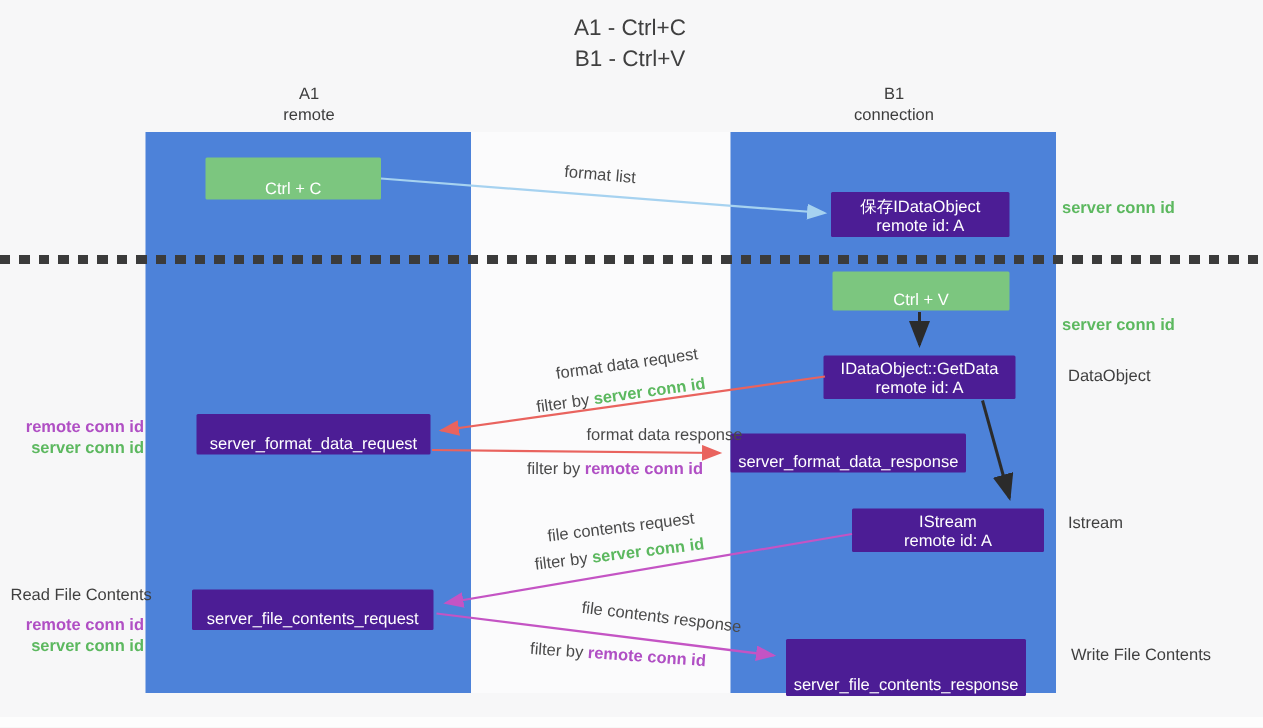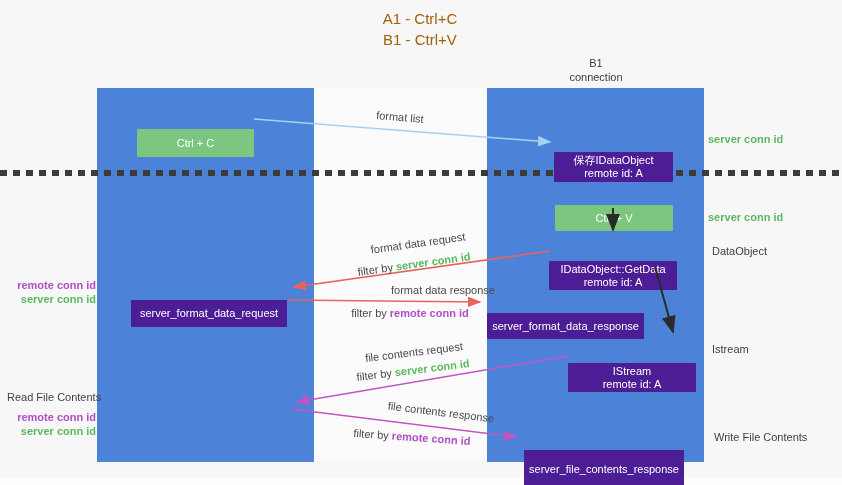--- a/index.html
+++ b/index.html
@@ -6,21 +6,21 @@
   body { background: #e9e9e9; font-family: "Liberation Sans", sans-serif; }
   #canvas {
     position: relative; width: 842px; height: 485px;
     background: #f7f7f8; overflow: hidden;
   }
   .mid-strip { position: absolute; left: 314px; top: 88px; width: 173px; height: 374px; background: #fbfbfc; }
   .bottom-strip { position: absolute; left: 0; top: 478px; width: 842px; height: 7px; background: #fdfdfd; }
 
   .title-block {
     position: absolute; left: 320px; top: 8px; width: 200px;
-    text-align: center; font-size: 15px; line-height: 21px; color: #a16207;
+    text-align: center; font-size: 15px; line-height: 21px; color: #404040;
   }
   .lifeline-head {
     position: absolute; width: 140px; text-align: center;
     font-size: 11px; line-height: 14px; color: #3d3d3d; top: 56px;
   }
   .head-left  { left: 136px; }
   .head-right { left: 526px; }
 
   .lifeline {
     position: absolute; top: 88px; height: 374px; width: 217px;
@@ -29,24 +29,23 @@
   .lane-left  { left: 97px; }
   .lane-right { left: 487px; }
 
   .divider {
     position: absolute; left: 0; top: 170px; width: 842px; height: 6px;
     background: repeating-linear-gradient(to right, #3b3b3b 0 7px, transparent 7px 13px);
   }
 
   .node {
     position: absolute; display: flex; flex-direction: column;
-    align-items: center; justify-content: center;
+    align-items: center; justify-content: flex-end;
     color: #ffffff; font-size: 11px; line-height: 13px; text-align: center;
     border-radius: 1px;
-    margin-top: 24px;
   }
   .green  { background: #7cc67f; }
   .orange { background: #4c1d95; }
 
   .arrow-label {
     position: absolute; white-space: nowrap;
     font-size: 11px; color: #4a4a4a;
     transform: translate(-50%, -50%);
   }
   .key-green  { color: #5cb85f; font-weight: bold; }
@@ -69,20 +68,24 @@
 <div id="canvas">
 
   <div class="mid-strip"></div>
   <div class="bottom-strip"></div>
 
   <div class="title-block">
     <div>A1 - Ctrl+C</div>
     <div>B1 - Ctrl+V</div>
   </div>
 
+  <div class="lifeline-head head-left">
+    <div>A1</div>
+    <div>remote</div>
+  </div>
   <div class="lifeline-head head-right">
     <div>B1</div>
     <div>connection</div>
   </div>
 
   <div class="lifeline lane-left"></div>
   <div class="lifeline lane-right"></div>
 
   <div class="divider"></div>
 
@@ -110,20 +113,23 @@
 
   <div class="node orange" style="left:131px; top:276px; width:156px; height:27px;">
     <div>server_format_data_request</div>
   </div>
 
   <div class="node orange" style="left:568px; top:339px; width:128px; height:29px;">
     <div>IStream</div>
     <div>remote id: A</div>
   </div>
 
+  <div class="node orange" style="left:128px; top:393px; width:161px; height:27px;">
+    <div>server_file_contents_request</div>
+  </div>
 
   <div class="node orange" style="left:524px; top:426px; width:160px; height:38px;">
     <div>server_file_contents_response</div>
   </div>
 
   <svg class="overlay" width="842" height="485" viewBox="0 0 842 485">
     <defs>
       <marker id="m-blue" markerWidth="10" markerHeight="8" refX="8" refY="3.5" orient="auto">
         <path d="M0,0 L9,3.5 L0,7 Z" fill="#a6d2f0"></path>
       </marker>

